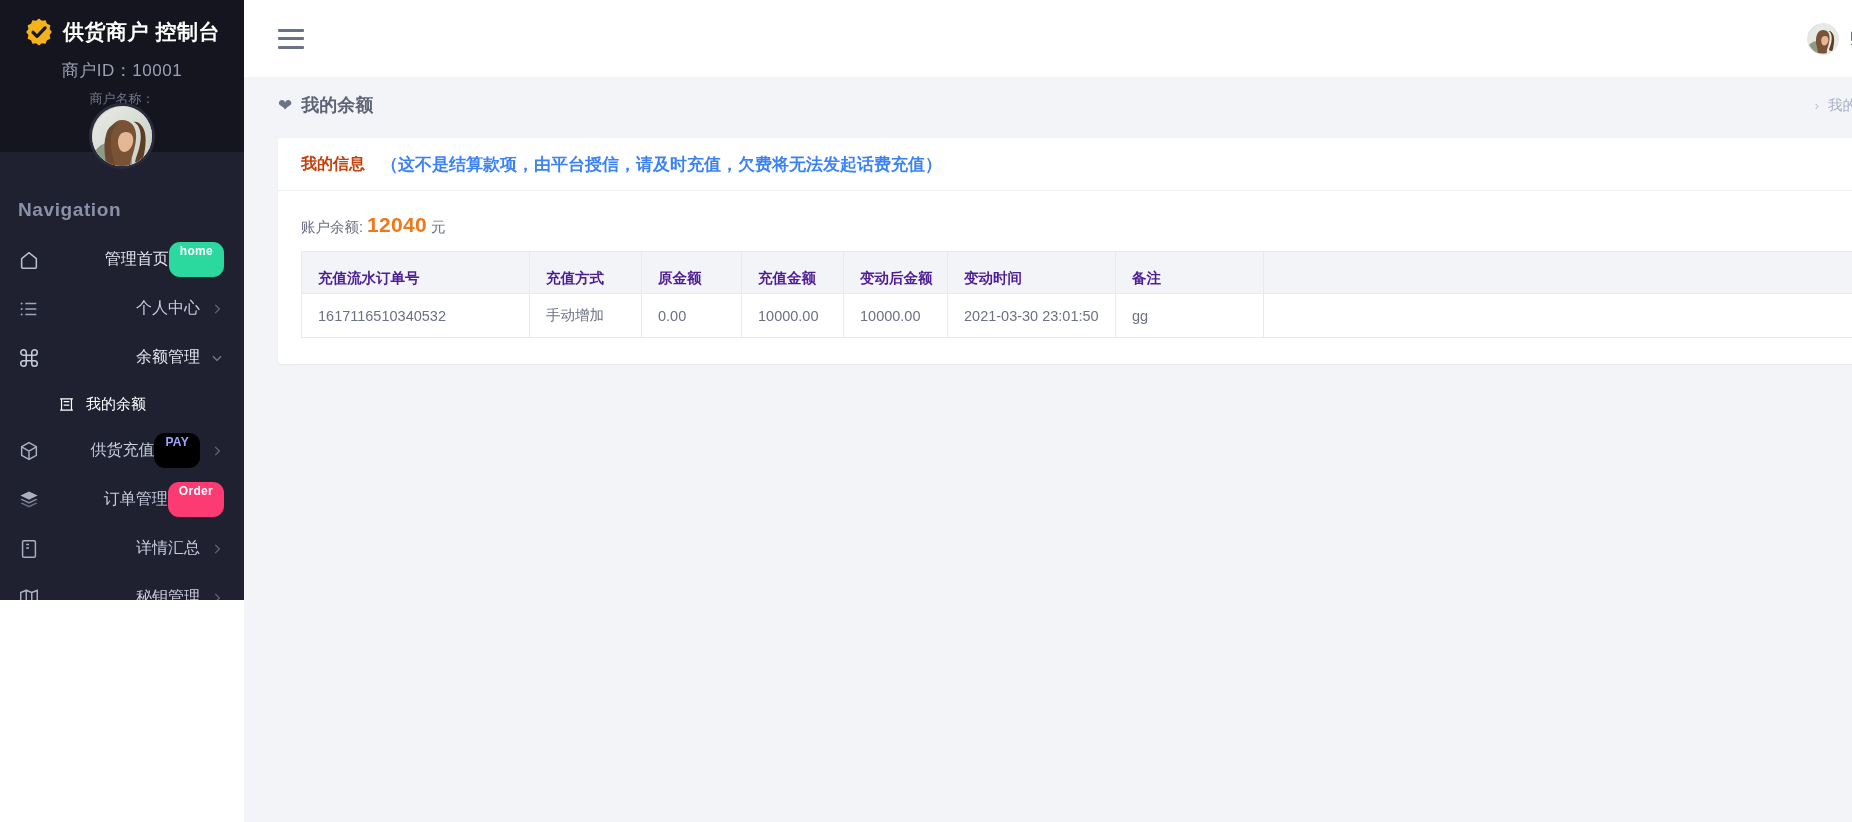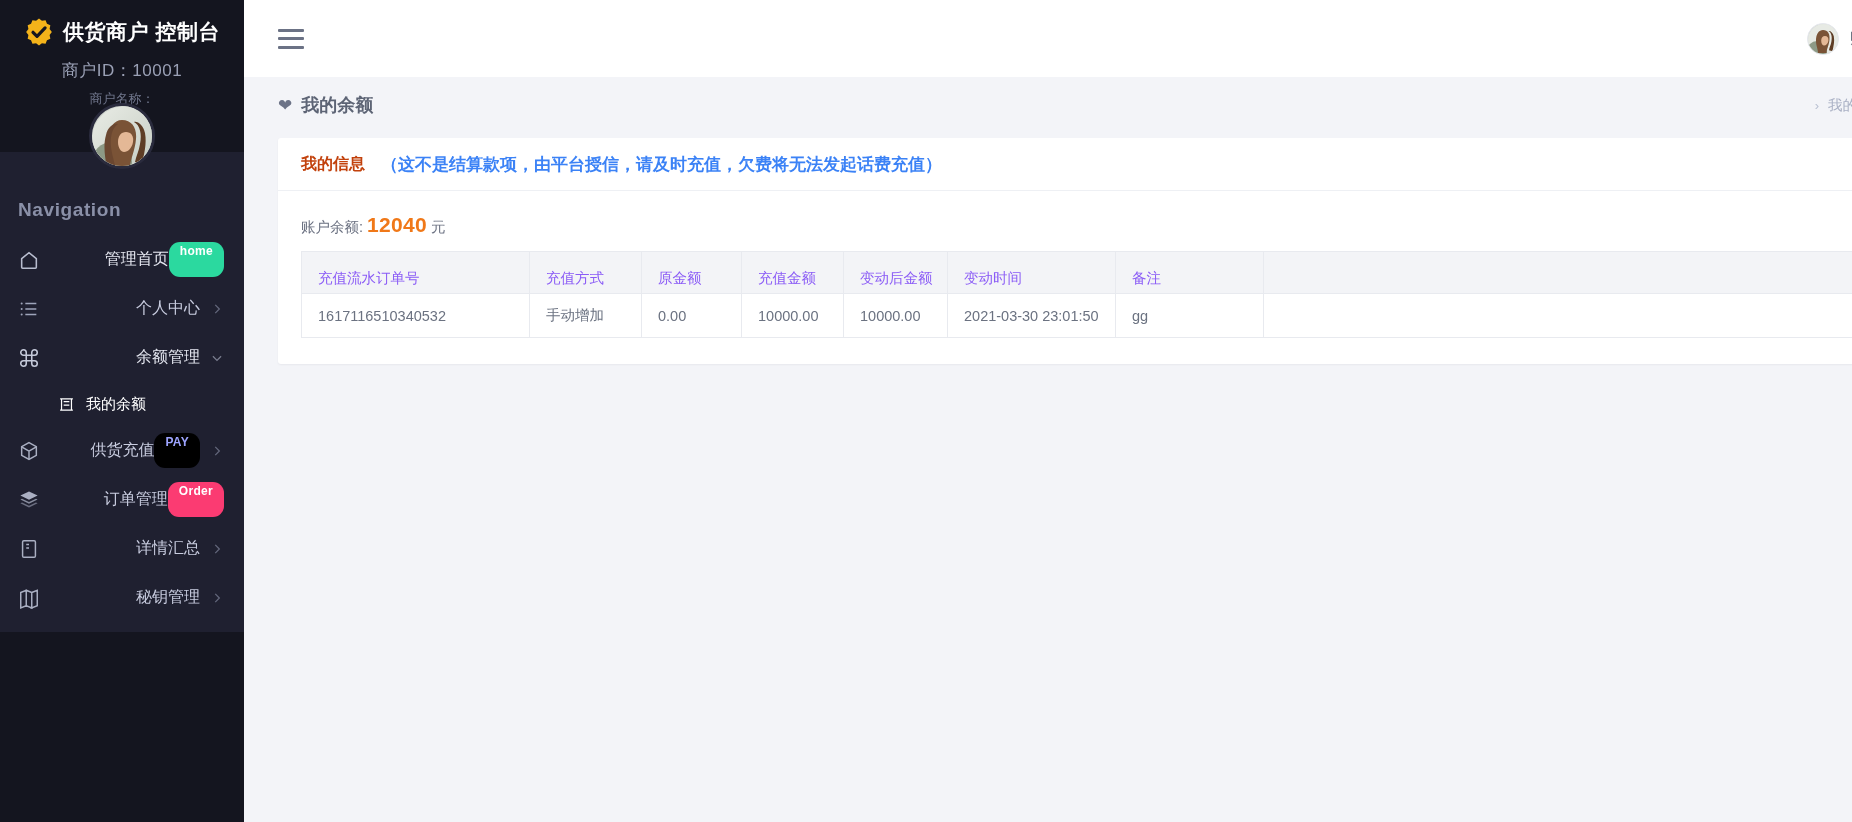--- a/index.html
+++ b/index.html
@@ -6,21 +6,21 @@
   html, body {
     width: 1852px; height: 822px;
     font-family: "Liberation Sans", "DejaVu Sans", sans-serif;
     background: #ffffff;
     overflow: hidden;
   }
   .app { display: flex; width: 1852px; height: 822px; }
 
   
   .sidebar {
-    width: 244px; min-width: 244px; height: 822px;
+    width: 244px; min-width: 244px; height: 600px;
     background: #1f2030;
     position: relative;
     overflow: hidden;
   }
   .sidebar-top {
     background: #14151f;
     padding-top: 14px;
     padding-bottom: 0;
     height: 152px;
     position: relative;
@@ -150,21 +150,21 @@
   .balance-line {
     font-size: 14.5px; color: #6a7080; margin-bottom: 14px;
     display: flex; align-items: baseline; gap: 4px;
   }
   .balance-amt { color: #f07818; font-size: 21px; font-weight: bold; letter-spacing: .3px; }
   .balance-unit { color: #6a7080; font-size: 14.5px; }
 
   table.grid { border-collapse: collapse; width: 1742px; table-layout: fixed; }
   table.grid th {
     background: #f3f4f7;
-    color: #8b5cf6; font-weight: normal; font-size: 14.5px;
+    color: #4c1d95; font-weight: bold; font-size: 14.5px;
     text-align: left; padding: 12px 0 0 16px;
     border: 1px solid #e8eaef;
     height: 42px;
   }
   table.grid td {
     color: #6b7281; font-size: 14.5px;
     padding: 12px 0 12px 16px;
     border: 1px solid #e8eaef;
     height: 42px; background: #fff;
   }

